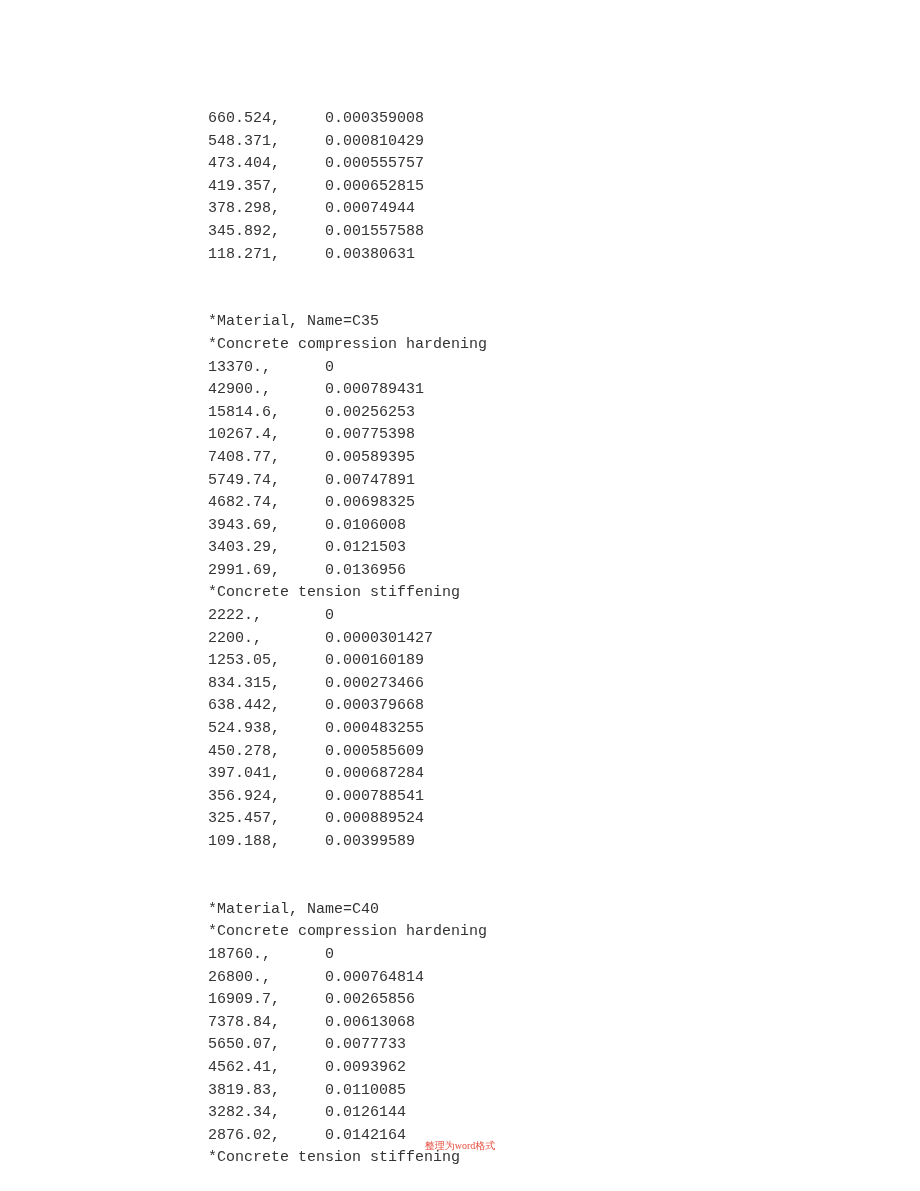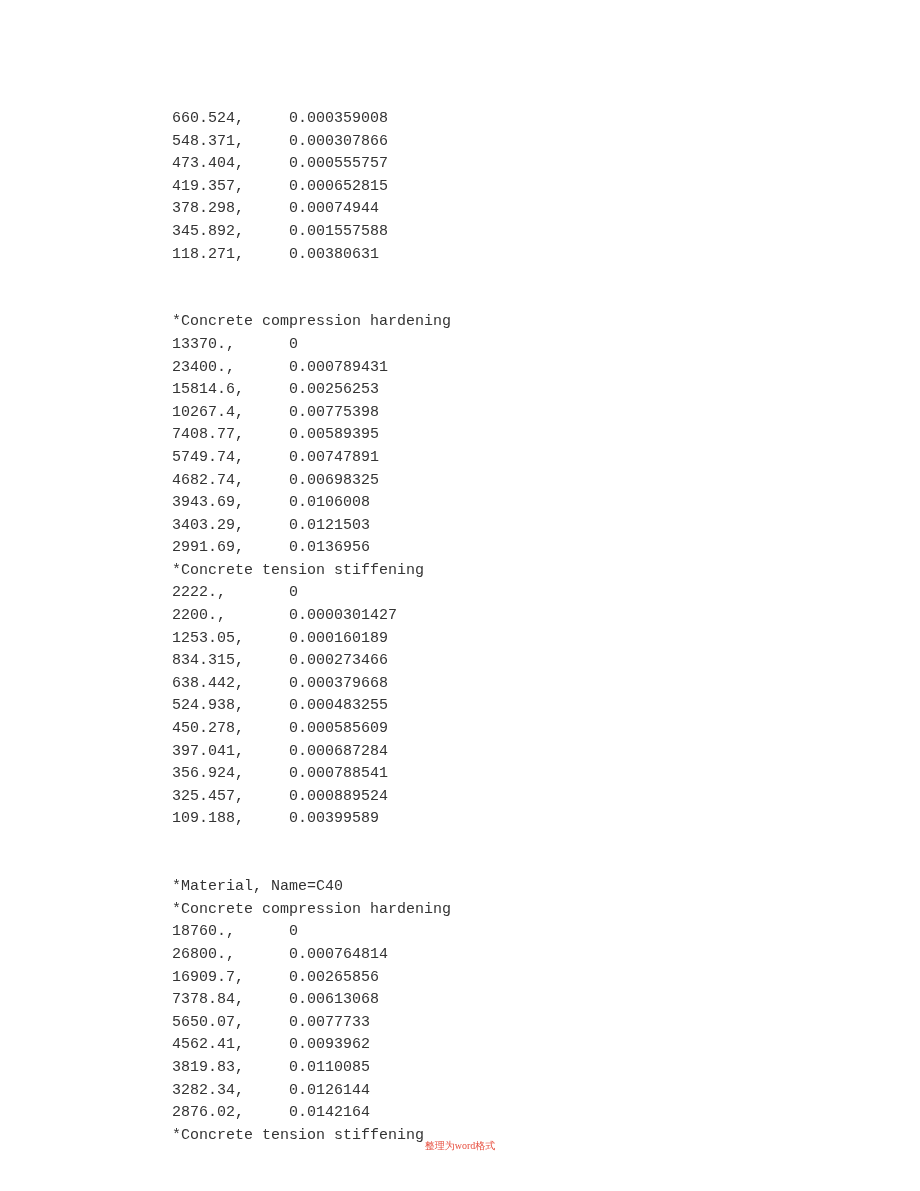--- a/index.html
+++ b/index.html
@@ -13,50 +13,52 @@
     height: 1191px;
     box-sizing: border-box;
     position: relative;
   }
   .page {
     padding: 108px 0 0 172px;
     line-height: 22.6px;
   }
   .row {
     white-space: pre;
+    margin-left: 36px;
   }
   .blank {
     height: 22.6px;
   }
   .footer {
     position: absolute;
     bottom: 38px;
     width: 100%;
     text-align: center;
     color: #e74c3c;
     font-family: "SimSun", "宋体", serif;
     font-size: 10px;
   }
 </style>
 </head>
 <body>
 
 <div class="page" id="content">
     <div class="row">660.524,     0.000359008</div>
-    <div class="row">548.371,     0.000307866</div>
+    <div class="row">548.371,     0.000810429</div>
     <div class="row">473.404,     0.000555757</div>
     <div class="row">419.357,     0.000652815</div>
     <div class="row">378.298,     0.00074944</div>
     <div class="row">345.892,     0.001557588</div>
     <div class="row">118.271,     0.00380631</div>
     <div class="blank"></div>
     <div class="blank"></div>
+    <div class="row">*Material, Name=C35</div>
     <div class="row">*Concrete compression hardening</div>
     <div class="row">13370.,      0</div>
-    <div class="row">23400.,      0.000789431</div>
+    <div class="row">42900.,      0.000789431</div>
     <div class="row">15814.6,     0.00256253</div>
     <div class="row">10267.4,     0.00775398</div>
     <div class="row">7408.77,     0.00589395</div>
     <div class="row">5749.74,     0.00747891</div>
     <div class="row">4682.74,     0.00698325</div>
     <div class="row">3943.69,     0.0106008</div>
     <div class="row">3403.29,     0.0121503</div>
     <div class="row">2991.69,     0.0136956</div>
     <div class="row">*Concrete tension stiffening</div>
     <div class="row">2222.,       0</div>

